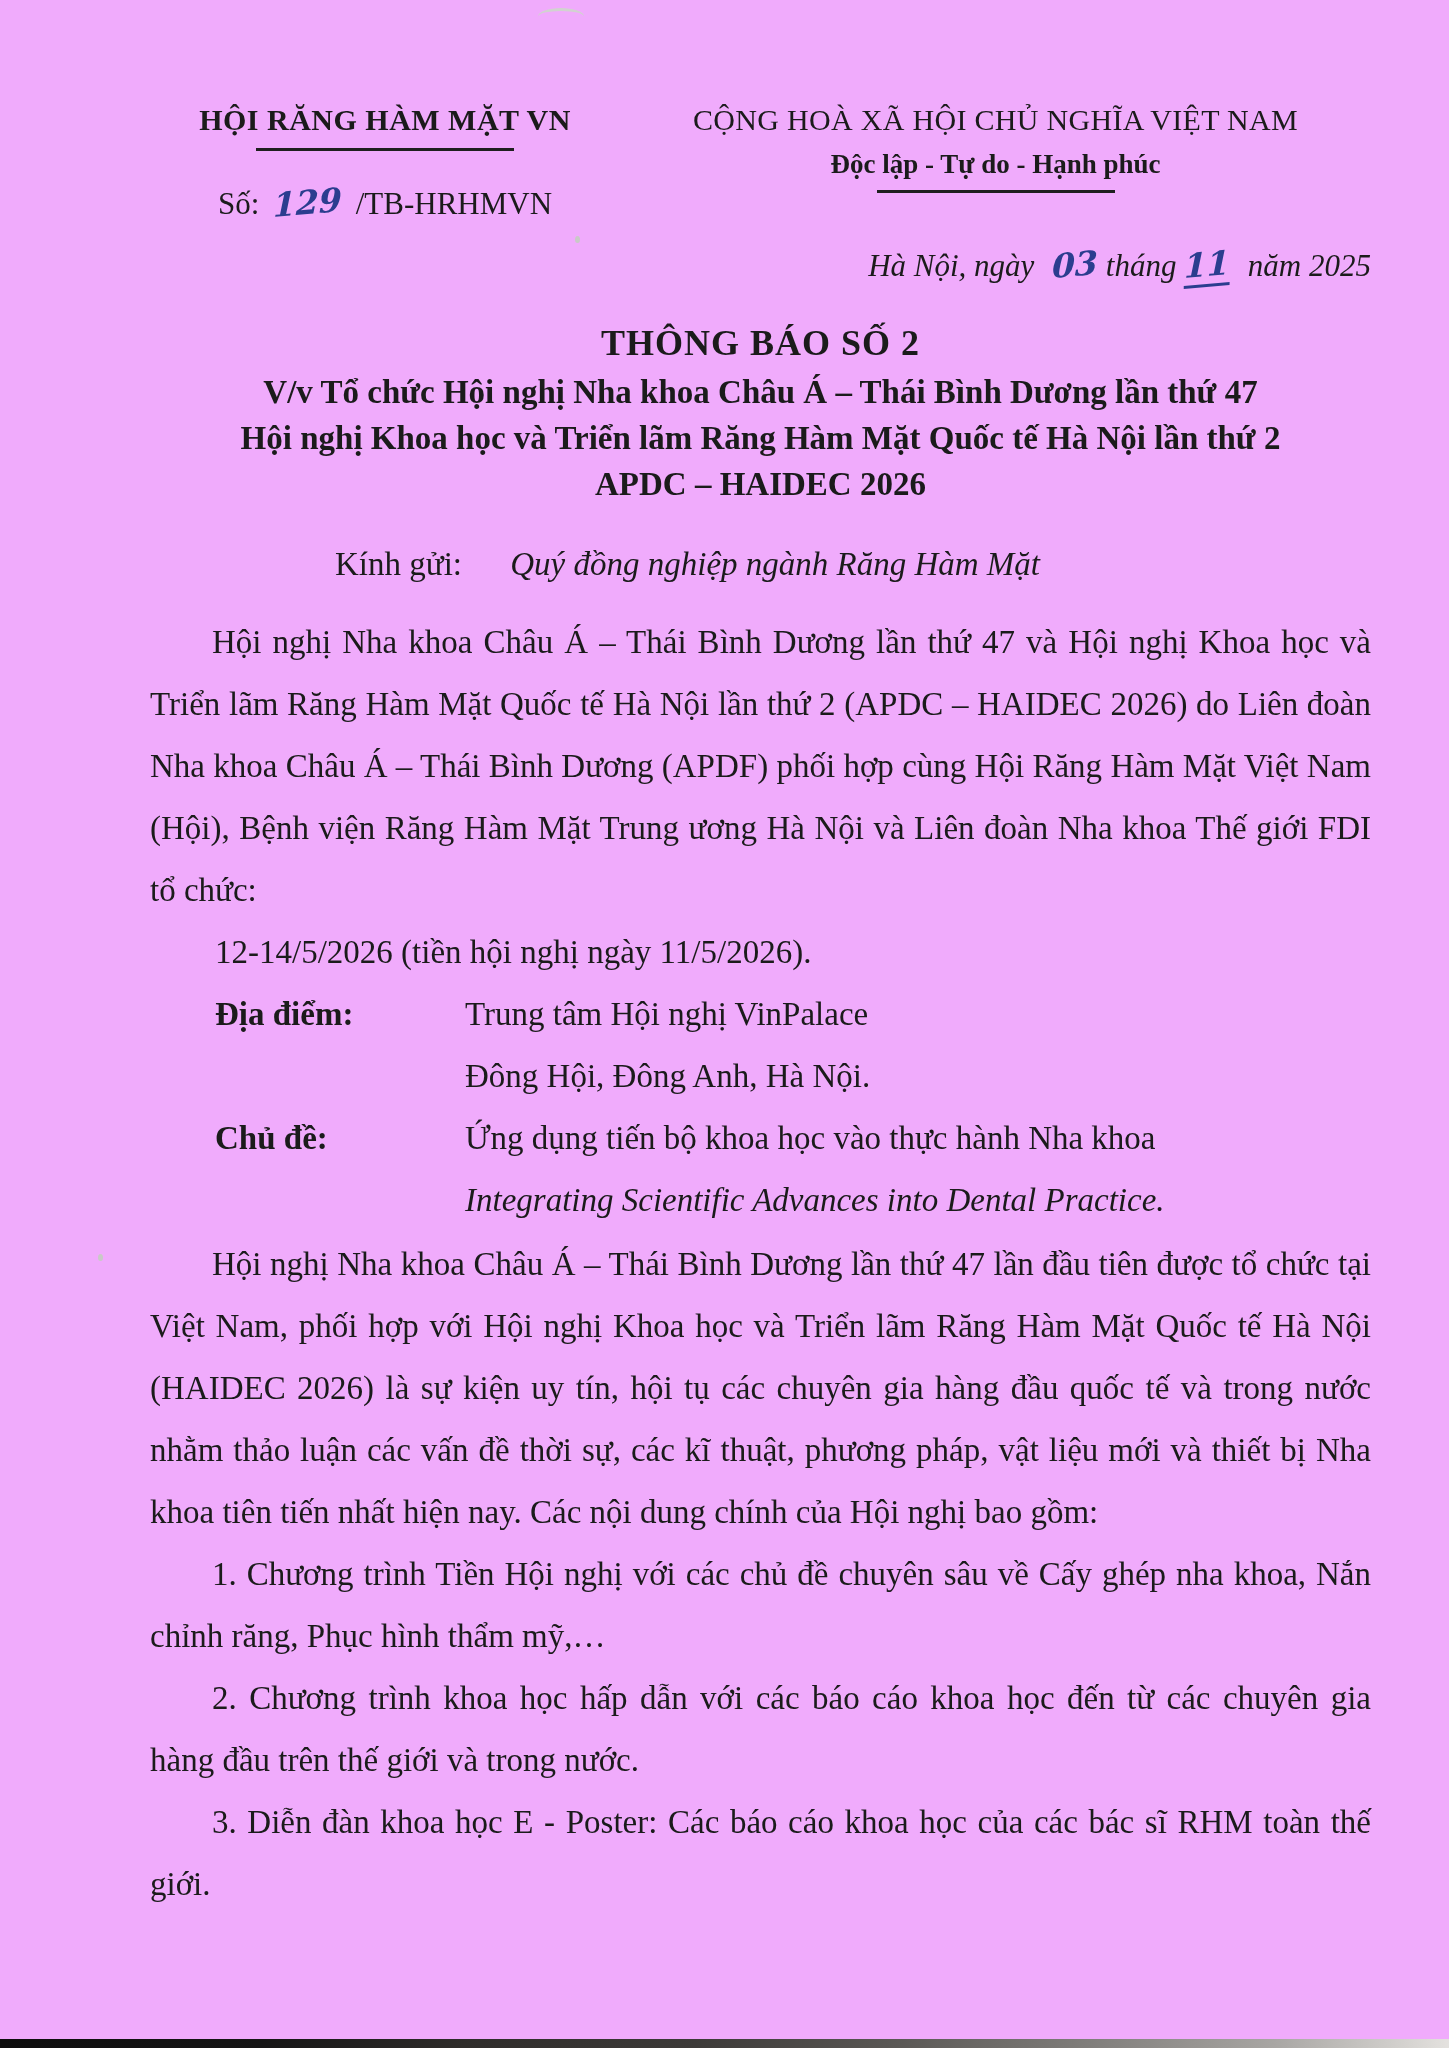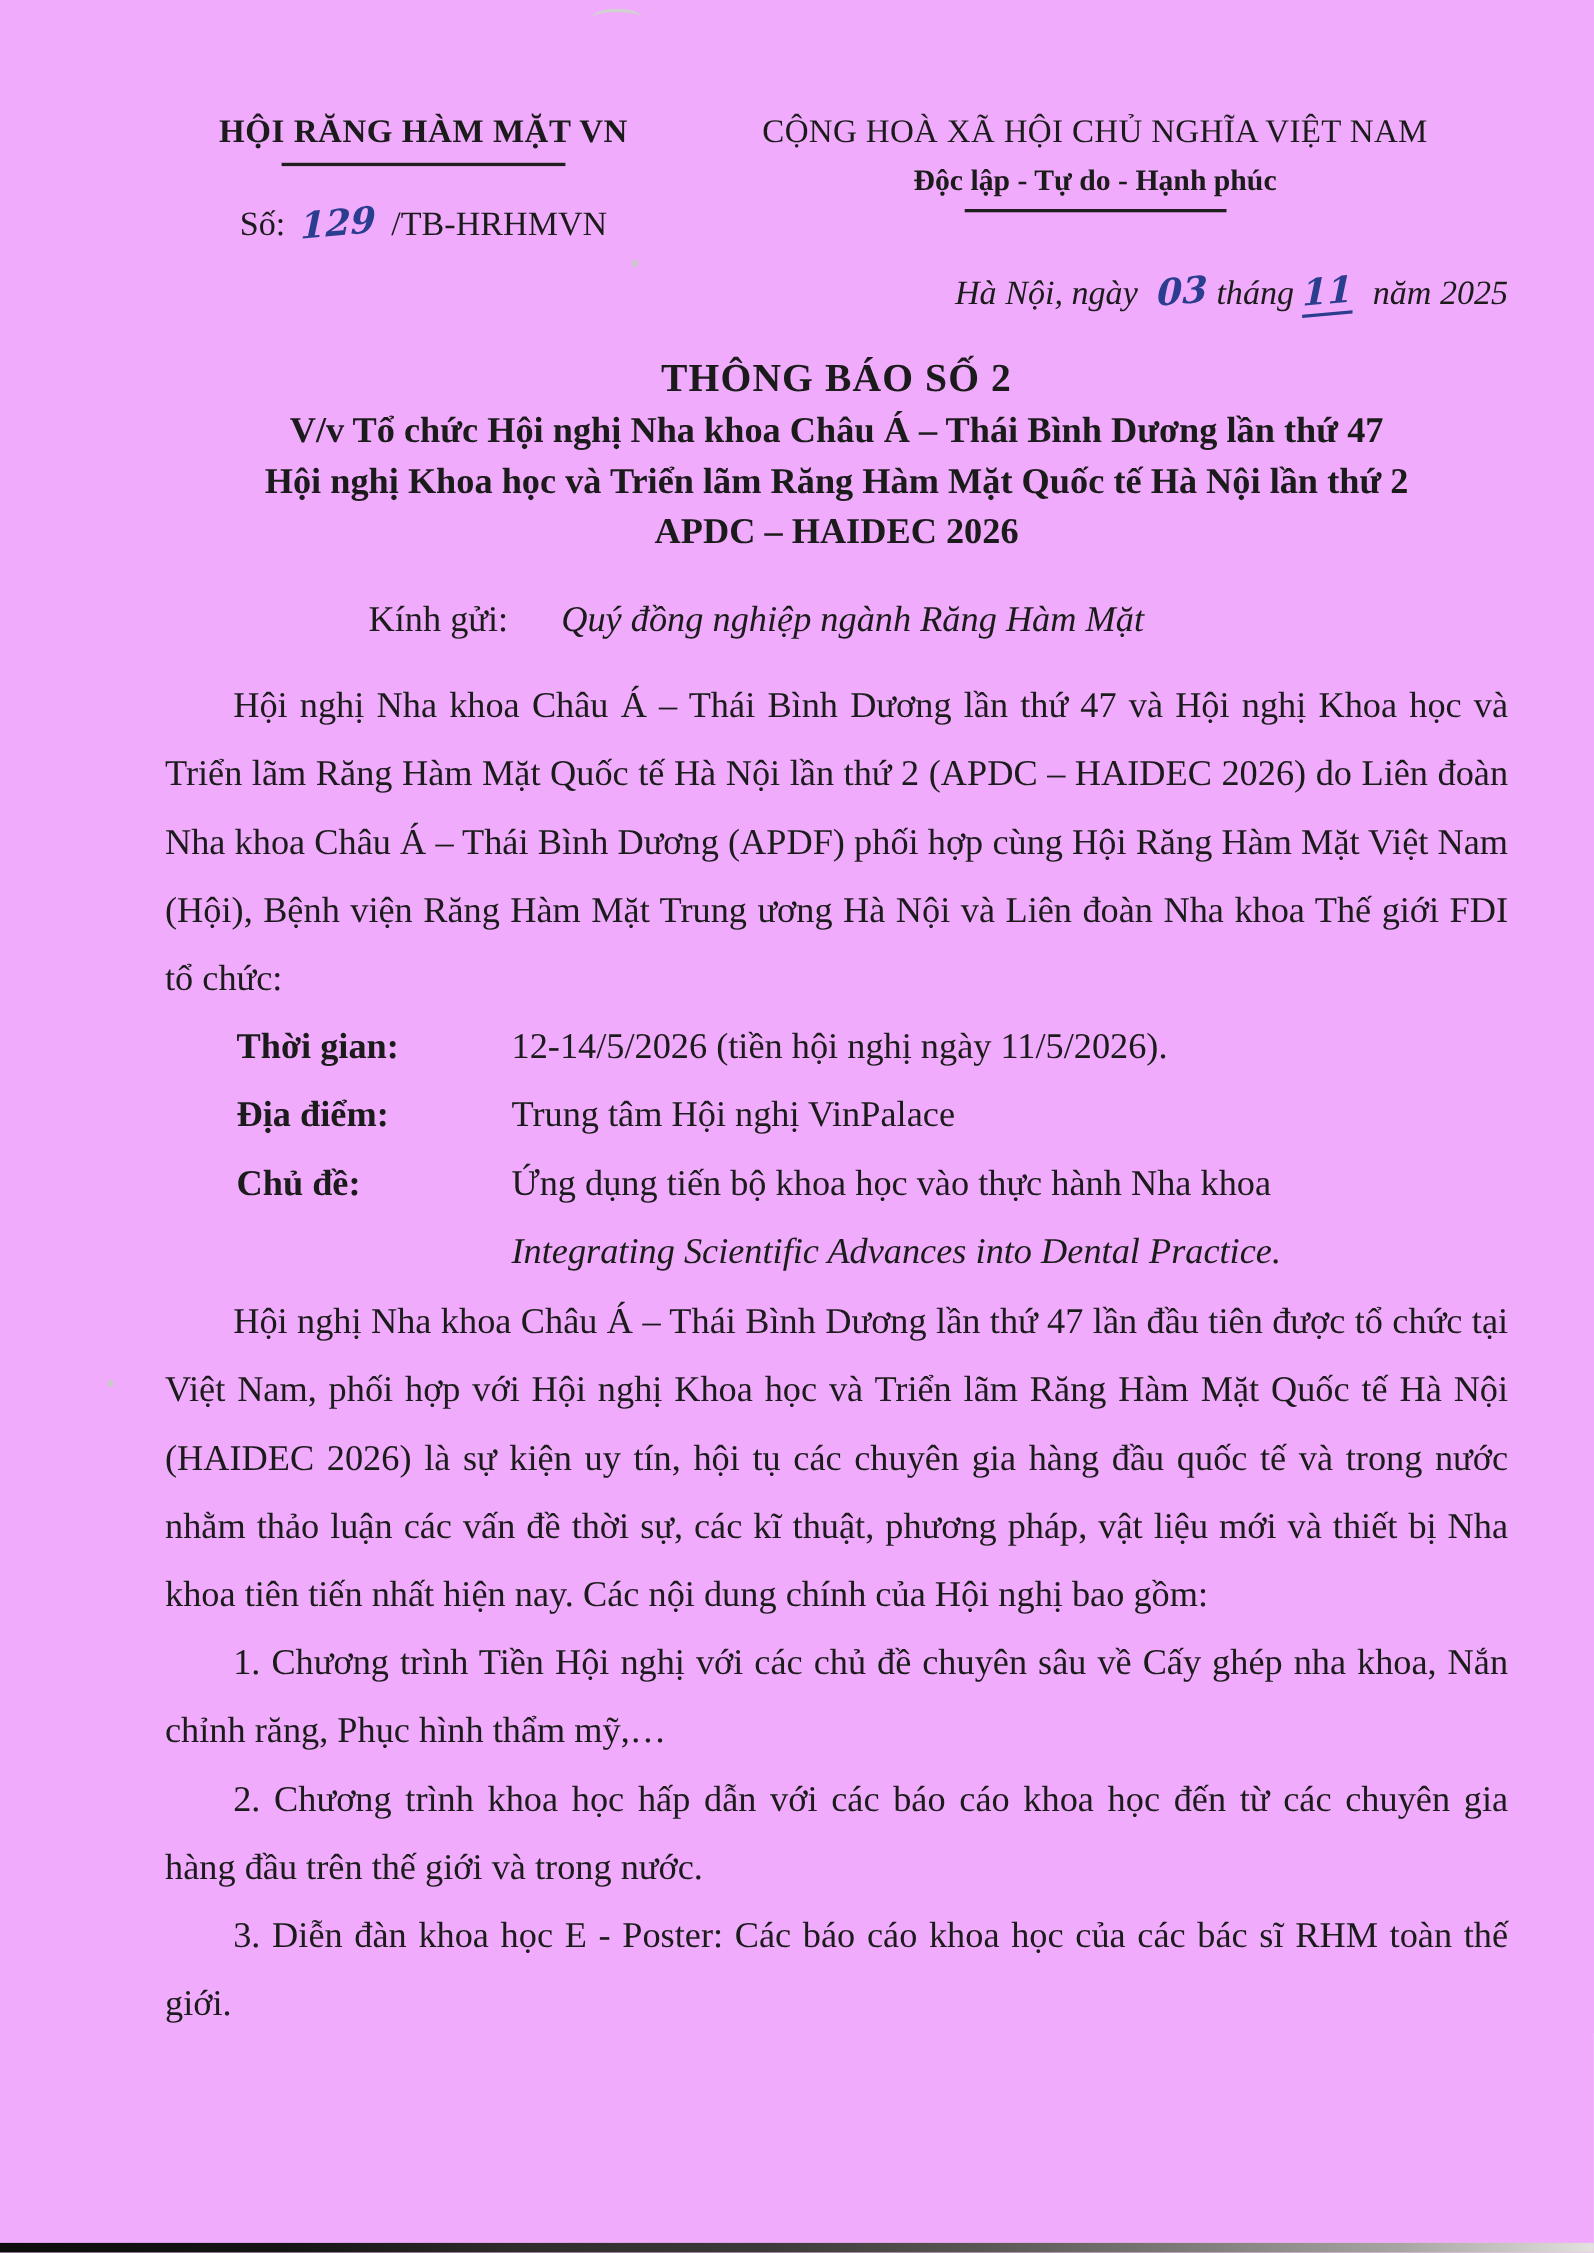--- a/index.html
+++ b/index.html
@@ -123,26 +123,29 @@
 
     <div class="salutation">
       <span>Kính gửi:</span>
       <span class="recipient">Quý đồng nghiệp ngành Răng Hàm Mặt</span>
     </div>
 
     <p class="para first">Hội nghị Nha khoa Châu Á – Thái Bình Dương lần thứ 47 và Hội nghị Khoa học và Triển lãm Răng Hàm Mặt Quốc tế Hà Nội lần thứ 2 (APDC – HAIDEC 2026) do Liên đoàn Nha khoa Châu Á – Thái Bình Dương (APDF) phối hợp cùng Hội Răng Hàm Mặt Việt Nam (Hội), Bệnh viện Răng Hàm Mặt Trung ương Hà Nội và Liên đoàn Nha khoa Thế giới FDI tổ chức:</p>
 
     <div class="details">
       <div class="detail-row">
-        <div class="detail-label">Thời gian:</div>
         <div class="detail-value">12-14/5/2026 (tiền hội nghị ngày 11/5/2026).</div>
       </div>
       <div class="detail-row">
         <div class="detail-label">Địa điểm:</div>
         <div class="detail-value">Trung tâm Hội nghị VinPalace</div>
+      </div>
+      <div class="detail-row">
+        <div class="detail-label"></div>
+        <div class="detail-value">Đông Hội, Đông Anh, Hà Nội.</div>
       </div>
       <div class="detail-row">
         <div class="detail-label">Chủ đề:</div>
         <div class="detail-value">Ứng dụng tiến bộ khoa học vào thực hành Nha khoa</div>
       </div>
       <div class="detail-row">
         <div class="detail-label"></div>
         <div class="detail-value italic">Integrating Scientific Advances into Dental Practice.</div>
       </div>
     </div>

